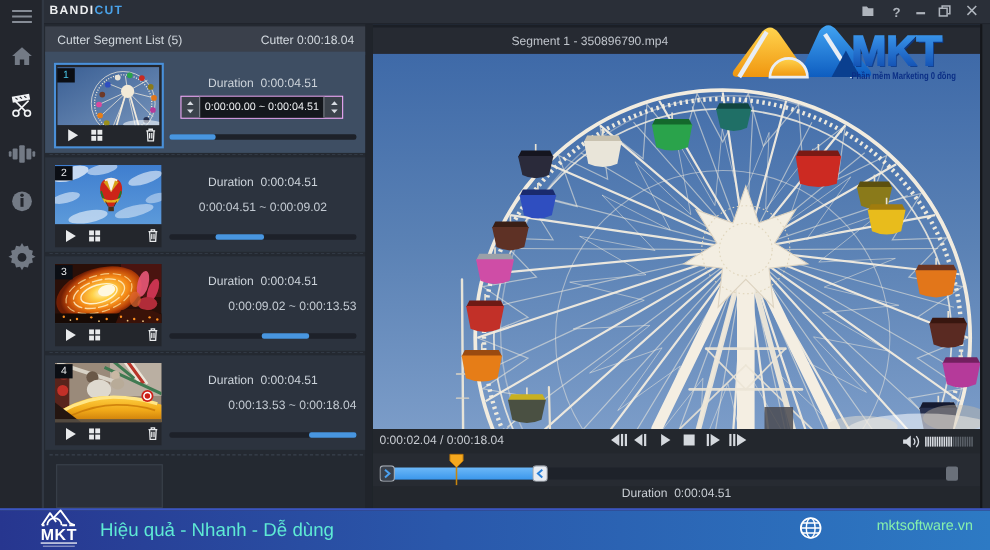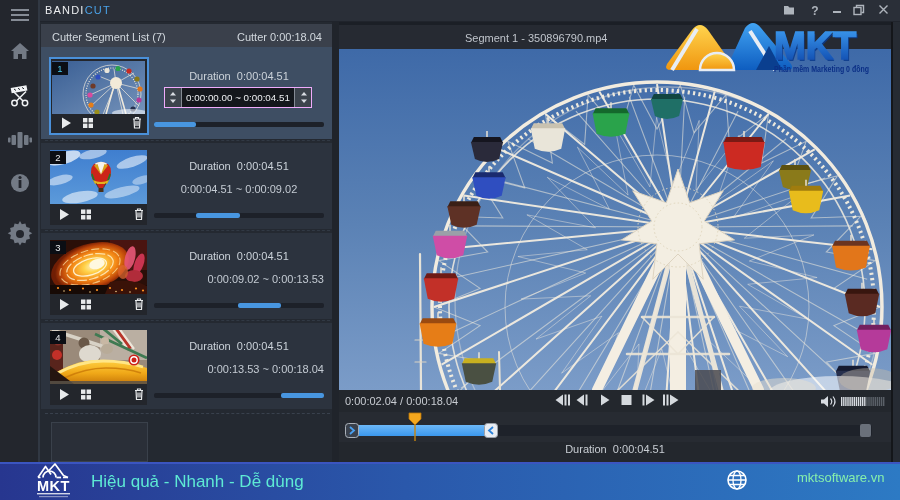--- a/index.html
+++ b/index.html
@@ -126,21 +126,21 @@
 <path d="M110 13l25 39" stroke="#e8edf4" stroke-width="4"></path>
 <path d="M129 28l-13 24h26z" fill="#0a3f8f"></path>
 <path d="M60 52a17 17 0 0 1 34 0z" fill="url(#wmO)" stroke="#e8edf4" stroke-width="2.5"></path>
     </g>
 <text x="139" y="41" font-family="Liberation Sans" font-size="38" font-weight="bold" letter-spacing="0" fill="#0a3a8c" opacity="0.85" transform="translate(1.6,1.6)">MKT</text>
 <text x="139" y="41" font-family="Liberation Sans" font-size="38" font-weight="bold" letter-spacing="0" fill="url(#wmT)" stroke="url(#wmT)" stroke-width="1.6">MKT</text>
 <text x="139" y="54" font-family="Liberation Sans" font-size="9" font-weight="bold" fill="#0b2f86" textLength="95" lengthAdjust="spacingAndGlyphs">Phần mềm Marketing 0 đồng</text>
 </svg>
 
 <div class="abs" style="left:40px;top:0;width:860px;height:22px;background:#2a2f38;border-bottom:1px solid #20242c"></div>
-<div class="abs" style="left:45px;top:4px;font-size:11px;font-weight:normal;letter-spacing:1.2px;color:#eceef0">BANDI<span style="color:#4aa2e8">CUT</span></div>
+<div class="abs" style="left:45px;top:4px;font-size:11px;font-weight:bold;letter-spacing:1.2px;color:#eceef0">BANDI<span style="color:#4aa2e8">CUT</span></div>
 <svg class="abs" style="left:770px;top:0" width="130" height="22" viewBox="0 0 130 22">
 <g fill="#aeb4bc">
 <path d="M14 6h4l1.5 1.5H24v7H14z"></path>
 <text x="45" y="15" font-size="12" font-weight="bold" font-family="Liberation Sans" text-anchor="middle">?</text>
 <rect x="63" y="11" width="8" height="2"></rect>
 </g>
 <g stroke="#aeb4bc" stroke-width="1.4" fill="none">
 <rect x="84" y="7.5" width="7" height="7"></rect>
       <path d="M86.5 7.5v-2h7v7h-2"></path>
 <path d="M109.5 5.5l8 8M117.5 5.5l-8 8"></path>
@@ -175,21 +175,21 @@
 <circle cx="20" cy="177.5" r="1.6" fill="#23262d"></circle>
 </g>
 <g fill="#737a85">
 <path d="M20 221l1.8 3.2 3.6-.8 1 3.5 3.5 1-.8 3.6 3.2 1.8-3.2 1.8.8 3.6-3.5 1-1 3.5-3.6-.8-1.8 3.2-1.8-3.2-3.6.8-1-3.5-3.5-1 .8-3.6-3.2-1.8 3.2-1.8-.8-3.6 3.5-1 1-3.5 3.6.8z"></path>
 <circle cx="20" cy="234" r="4" fill="#23262d"></circle>
 </g>
 </svg>
 <div class="abs" style="left:40px;top:22px;width:299px;height:440px;background:#242931"></div>
 <div class="abs" style="left:332px;top:22px;width:7px;height:440px;background:#20242b"></div>
 <div class="abs" style="left:41px;top:24px;width:291px;height:26px;background:#3a404b"></div>
-<div class="abs txt" style="left:52px;top:31px;color:#d2d8de">Cutter Segment List (7)</div>
+<div class="abs txt" style="left:52px;top:31px;color:#d2d8de">Cutter Segment List (5)</div>
 <div class="abs txt" style="left:210px;top:31px;width:112px;text-align:right;color:#d2d8de">Cutter 0:00:18.04</div>
 <div class="abs" style="left:41px;top:47px;width:291px;height:92px;background:#3e4e63"></div>
 <div class="abs" style="left:49px;top:57px;width:100px;height:78px;border:2px solid #4a90d9;background:#23262c"></div>
 <div class="abs" style="left:52px;top:61px;width:93px;height:53px;overflow:hidden"><svg width="93" height="53" viewBox="0 0 93 53">
 <defs>
         <linearGradient id="t1s" x1="0" y1="0" x2="1" y2="1">
           <stop offset="0" stop-color="#3a5f94"></stop>
           <stop offset="1" stop-color="#7492ba"></stop>
         </linearGradient>
       </defs>

